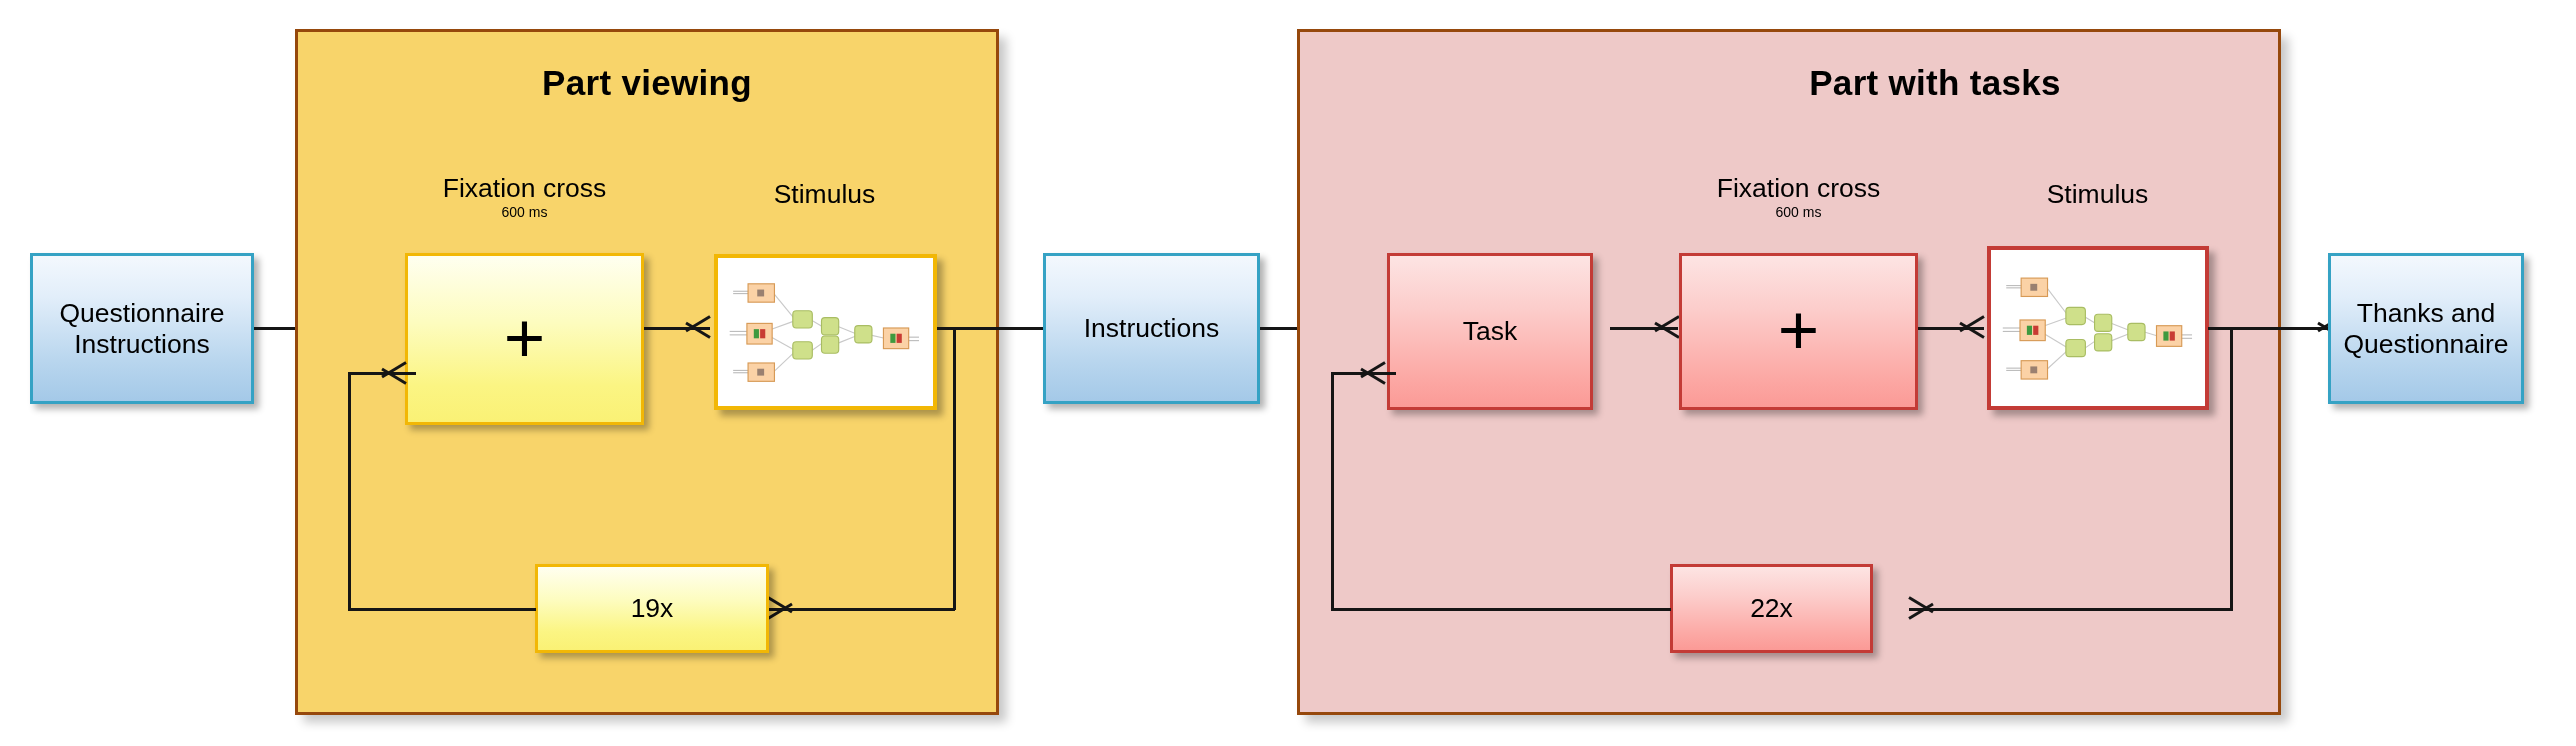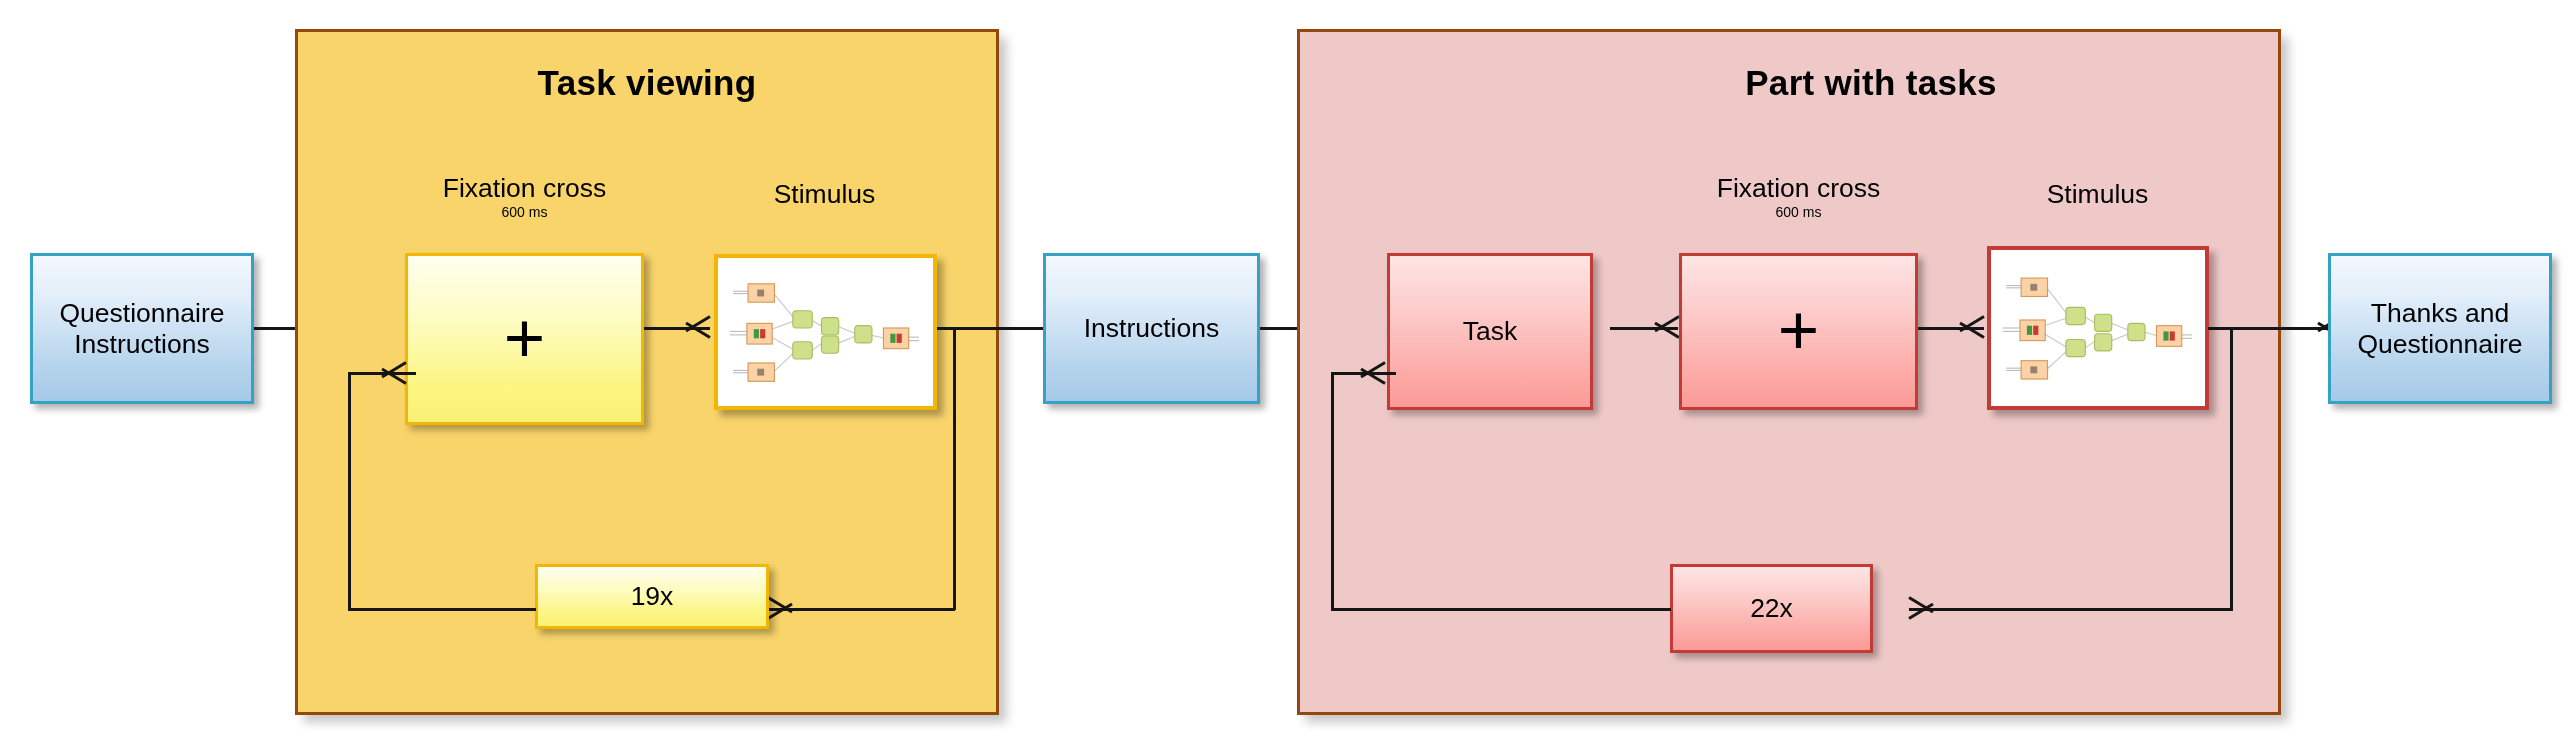--- a/index.html
+++ b/index.html
@@ -114,21 +114,21 @@
       <span>Instructions</span>
     </div>
   </div>
 
   <div class="hline" style="left:254px;top:327px;width:151px;"></div>
   <div class="vhead" style="left:378px;top:313px;"></div>
 
   <div class="panel yellow" style="left:295px;top:29px;width:704px;height:686px;">
   </div>
 
-  <div class="panel-title" style="left:295px;top:63px;width:704px;">Task viewing</div>
+  <div class="panel-title" style="left:295px;top:63px;width:704px;">Part viewing</div>
 
   <div class="caption" style="left:405px;top:175px;width:239px;">
     <span>Fixation cross</span>
     <span class="sub">600 ms</span>
   </div>
 
   <div class="box yellowbox" style="left:405px;top:253px;width:239px;height:172px;">
     <span class="plus">+</span>
   </div>
 
@@ -180,21 +180,21 @@
         <rect x="236" y="118" width="30" height="30" rx="6" fill="#cfe08a" stroke="#a9bd63" stroke-width="2"></rect>
       </g>
     </svg>
   </div>
 
   <div class="hline" style="left:937px;top:327px;width:181px;"></div>
   <div class="vline" style="left:953px;top:327px;height:283px;"></div>
   <div class="hline" style="left:768px;top:608px;width:187px;"></div>
   <div class="vhead rev" style="left:768px;top:594px;"></div>
 
-  <div class="box yellowbox" style="left:535px;top:564px;width:234px;height:65px;">
+  <div class="box yellowbox" style="left:535px;top:564px;width:234px;height:89px;">
     <span>19x</span>
   </div>
 
   <div class="hline" style="left:348px;top:608px;width:188px;"></div>
   <div class="vline" style="left:348px;top:372px;height:238px;"></div>
   <div class="hline" style="left:348px;top:372px;width:68px;"></div>
   <div class="vhead" style="left:378px;top:359px;"></div>
 
   <div class="hline" style="left:999px;top:327px;width:71px;"></div>
   <div class="vhead" style="left:1040px;top:313px;"></div>
@@ -202,21 +202,21 @@
   <div class="box blue" style="left:1043px;top:253px;width:217px;height:151px;">
     <span>Instructions</span>
   </div>
 
   <div class="hline" style="left:1260px;top:327px;width:124px;"></div>
   <div class="vhead" style="left:1357px;top:313px;"></div>
 
   <div class="panel pink" style="left:1297px;top:29px;width:984px;height:686px;">
   </div>
 
-  <div class="panel-title" style="left:1297px;top:63px;width:1148px;text-align:center;">Part with tasks</div>
+  <div class="panel-title" style="left:1361px;top:63px;width:1148px;text-align:center;">Part with tasks</div>
 
   <div class="box pinkbox" style="left:1387px;top:253px;width:206px;height:157px;">
     <span>Task</span>
   </div>
 
   <div class="hline" style="left:1610px;top:327px;width:68px;"></div>
   <div class="vhead" style="left:1651px;top:313px;"></div>
 
   <div class="caption" style="left:1679px;top:175px;width:239px;">
     <span>Fixation cross</span>
@@ -287,21 +287,21 @@
   </div>
 
   <div class="hline" style="left:1331px;top:608px;width:340px;"></div>
   <div class="vline" style="left:1331px;top:372px;height:238px;"></div>
   <div class="hline" style="left:1331px;top:372px;width:65px;"></div>
   <div class="vhead" style="left:1357px;top:359px;"></div>
 
   <div class="hline" style="left:2281px;top:327px;width:64px;"></div>
   <div class="vhead" style="left:2314px;top:313px;"></div>
 
-  <div class="box blue" style="left:2328px;top:253px;width:224px;height:151px;justify-content:center;">
+  <div class="box blue" style="left:2328px;top:253px;width:196px;height:151px;justify-content:center;">
     <div>
       <span>Thanks and</span><br>
       <span>Questionnaire</span>
     </div>
   </div>
 
 </div>
 
 
 </body></html>

